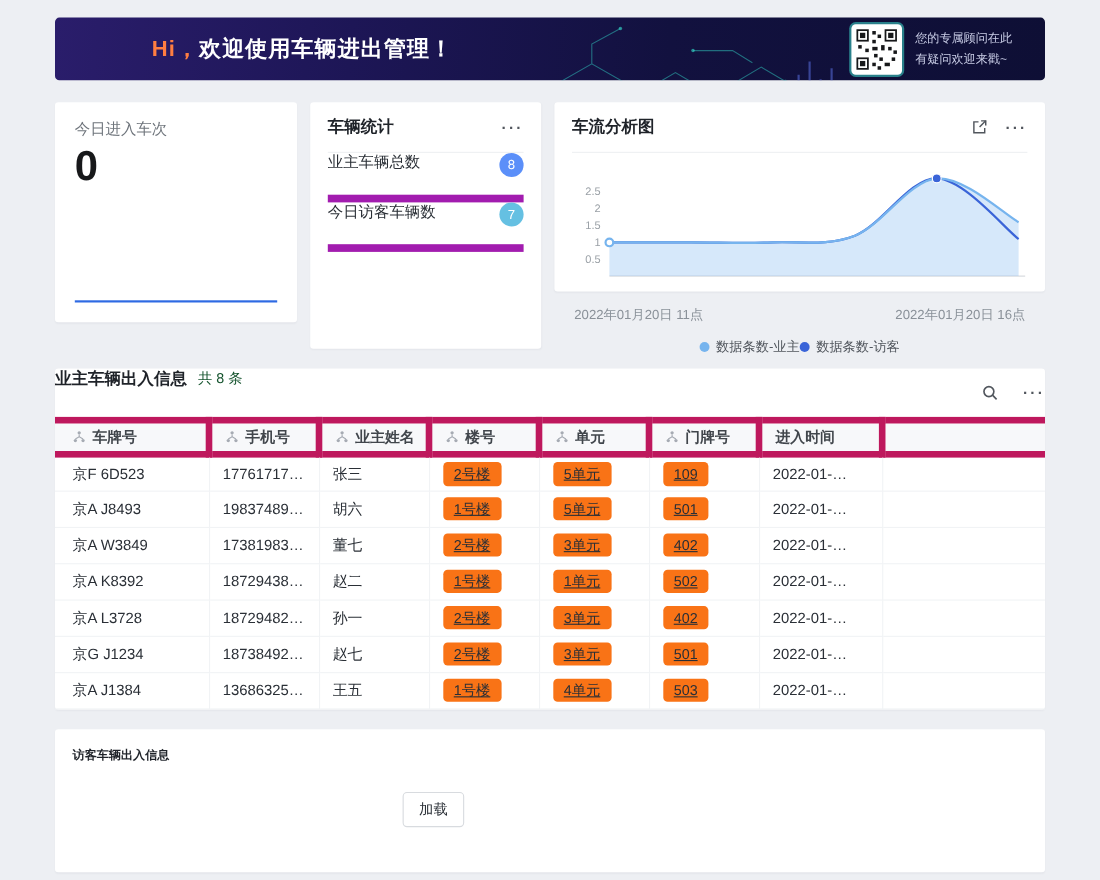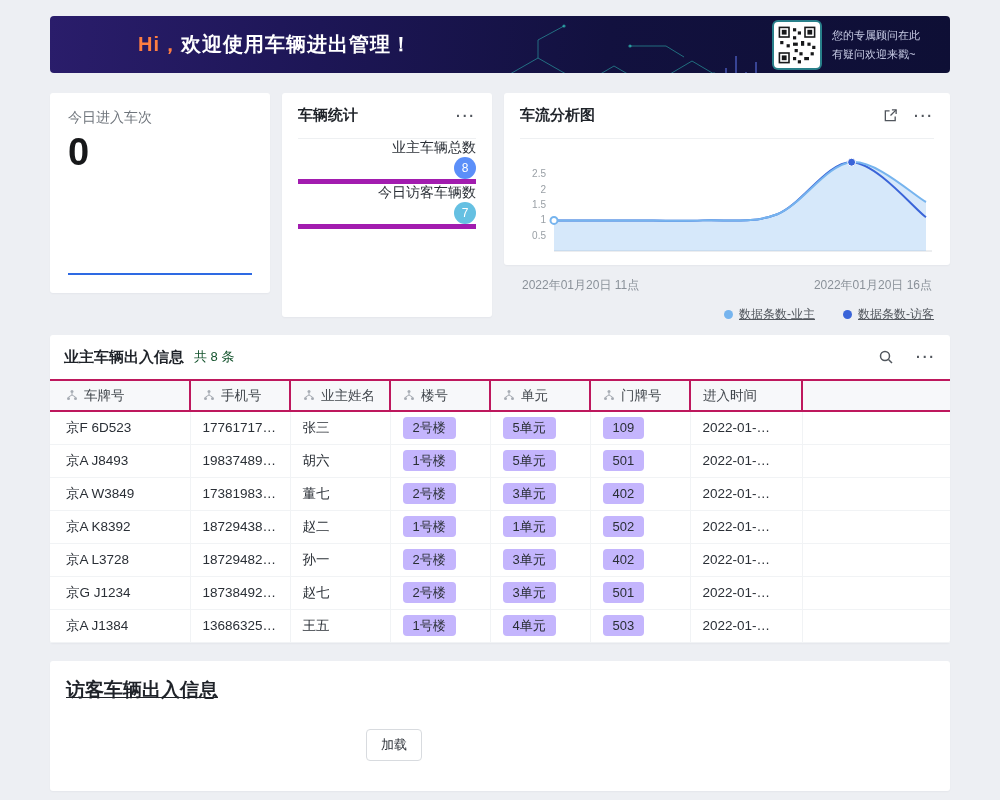--- a/index.html
+++ b/index.html
@@ -35,47 +35,47 @@
   .kpi-title { font-size:14px; color:#6f757c; }
   .kpi-value { font-size:38px; font-weight:bold; color:#17181a; margin-top:4px; }
   .kpi-line { position:absolute; left:18px; right:18px; bottom:18px; height:2px; background:#2e6ae3; }
 
   .card-head { height:46px; display:flex; align-items:center; border-bottom:1px solid #eef0f2;gap:37px; }
   .card-title { font-size:15px; font-weight:bold; color:#1f2329; }
   .head-actions { margin-left:auto; display:flex; align-items:center; gap:16px; }
   .more { color:#51565d; font-weight:bold; letter-spacing:2px; font-size:14px; cursor:pointer; user-select:none; }
   .icon-btn { display:flex; align-items:center; cursor:pointer; }
 
-  .stat-row { height:45px; display:flex; align-items:flex-end; justify-content:space-between; border-bottom:5px solid #a21caf; font-size:14px; color:#2a2f36;flex-direction:column; }
+  .stat-row { height:45px; display:flex; align-items:flex-start; justify-content:space-between; border-bottom:7px solid #a21caf; font-size:14px; color:#2a2f36; }
   .badge { min-width:22px; height:22px; padding:0 4px; border-radius:11px; color:#fff; font-size:12px; display:flex; align-items:center; justify-content:center; }
 
   .chart-wrap { margin-top:6px; }
   .x-labels { display:flex; justify-content:space-between; font-size:12px; color:#8a9199; margin-top:2px; padding:0 2px; }
-  .legend { display:flex; justify-content:flex-end; gap:28px; margin-top:12px; font-size:12px; color:#51565d;text-decoration:underline; }
+  .legend { display:flex; justify-content:center; margin-top:12px; font-size:12px; color:#51565d; }
   .legend-item { display:flex; align-items:center; cursor:pointer; }
   .legend-dot { width:9px; height:9px; border-radius:50%; display:inline-block; margin-right:6px; }
 
   
   .table-card { margin-top:18px; background:#fff; border-radius:3px; box-shadow:0 1px 2px rgba(31,35,41,.04); }
-  .table-head { height:44px; display:flex; align-items:center; padding:0 14px; }
+  .table-head { height:44px; display:flex; padding:0 0; }
   .table-title { font-size:15px; font-weight:bold; color:#1f2329; }
   .count { margin-left:10px; font-size:13px; color:#14532d; }
   .table-actions { margin-left:auto; display:flex; align-items:center; gap:22px; }
 
   table { width:100%; border-collapse:collapse; table-layout:fixed; font-size:13.5px; }
-  th { background:#f7f8fa; font-weight:normal; color:#41464c; text-align:left; height:31px; padding:0 12px; border:2px solid #be185d; white-space:nowrap; overflow:hidden; }
+  th { background:#f7f8fa; font-weight:bold; color:#41464c; text-align:left; height:31px; padding:0 12px; border:6px solid #be185d; white-space:nowrap; overflow:hidden; }
   td { height:33px; padding:0 12px; border:1px solid #f1f3f5; white-space:nowrap; overflow:hidden; text-overflow:ellipsis; }
   th:first-child, td:first-child { border-left:none; padding-left:16px; }
   th:last-child, td:last-child { border-right:none; }
   .hicon { margin-right:6px; vertical-align:-1px; }
-  .tag { background:#c4b5fd; border-radius:4px; padding:3px 10px; font-size:13px; color:#2a2f36; display:inline-block; line-height:1.2; }
+  .tag { background:#f97316; border-radius:4px; padding:3px 10px; font-size:13px; color:#2a2f36; display:inline-block; line-height:1.2;text-decoration:underline; }
 
   
   .visitor-card { margin-top:18px; background:#fff; border-radius:3px; padding:16px; height:130px; box-shadow:0 1px 2px rgba(31,35,41,.04); }
-  .visitor-title { font-size:19px; font-weight:bold; color:#1f2329;text-decoration:underline; }
+  .visitor-title { font-size:11px; font-weight:bold; color:#1f2329; }
   .load-btn { margin:26px 0 0 300px; width:max-content; padding:6px 14px; border:1px solid #d8dbdf; border-radius:4px; font-size:13px; color:#2a2f36; background:#fff; cursor:pointer; }
 </style>
 </head>
 <body>
 
 <div class="page">
 
   <div class="banner">
     <svg class="deco" width="300" height="80" viewBox="0 0 300 80">
       <g stroke="#36e0cf" fill="none" stroke-width="1" opacity="0.45">

